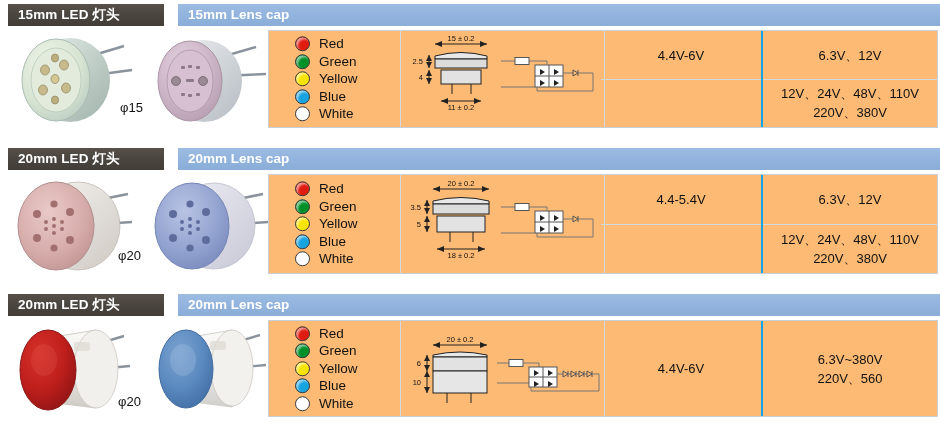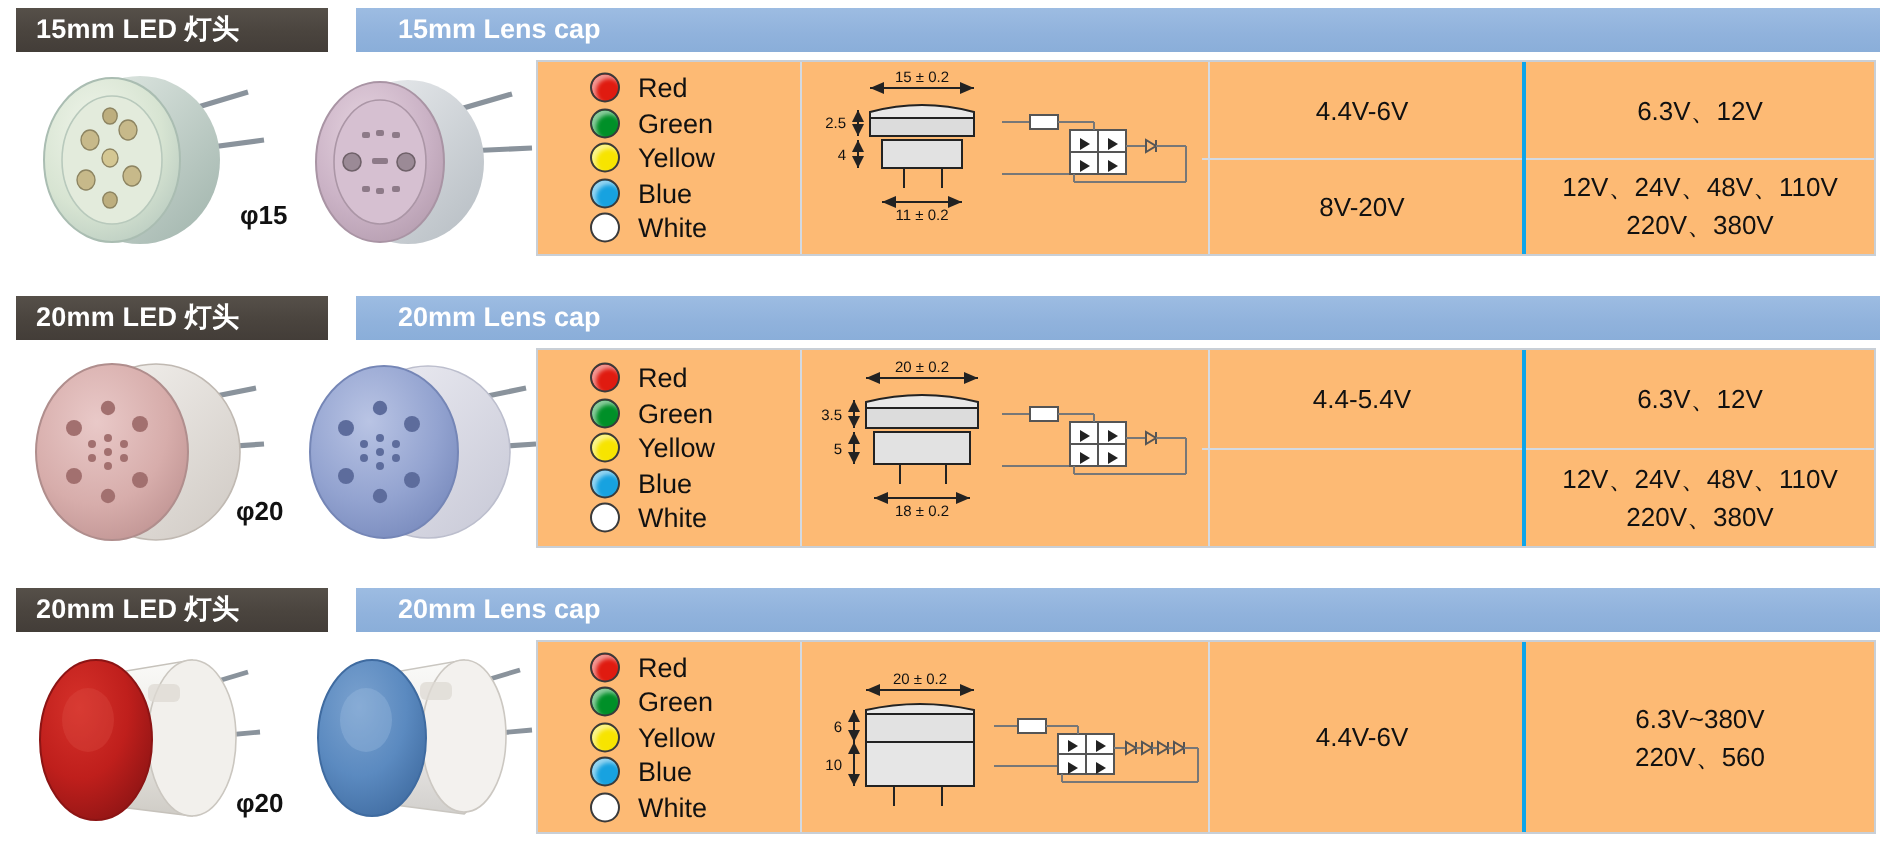--- a/index.html
+++ b/index.html
@@ -33,30 +33,30 @@
     letter-spacing:.1px;
     white-space:nowrap;
   }
   .hdr-blue{
     left:178px;width:762px;
     background:#93b4dd;
     background:linear-gradient(180deg,#9dbce2 0%,#90b2dc 60%,#8aaed9 100%);
     color:#ffffff;
     font-size:13.5px;font-weight:bold;
     line-height:22px;
-    padding-left:21px;
+    padding-left:10px;
     box-sizing:border-box;
     white-space:nowrap;
   }
 
   
   .products{position:absolute;left:8px;top:28px;width:258px;bottom:2px;}
   .phi{
     position:absolute;
-    font-size:13px;font-weight:bold;
+    font-size:13px;font-weight:normal;
     color:#111;
     white-space:nowrap;
   }
 
   
   .tbl{
     position:absolute;
     left:268px;top:30px;right:2px;
     border:1px solid #c9cfd6;
     background:#fdba74;
@@ -248,23 +248,20 @@
             <text x="56" y="79" font-family="Liberation Sans,sans-serif" font-size="7.5" fill="#111" text-anchor="middle">11 ± 0.2</text>
             <text x="18" y="33" font-family="Liberation Sans,sans-serif" font-size="7.5" fill="#111" text-anchor="end">2.5</text>
             <text x="18" y="49" font-family="Liberation Sans,sans-serif" font-size="7.5" fill="#111" text-anchor="end">4</text>
           </svg>
         </div>
       </div>
 
       <div class="col c-v1">
         <div class="vsplit vtop">
           <span class="vtxt">4.4V-6V</span>
-        </div>
-        <div class="vsplit vbot">
-          <span class="vtxt">8V-20V</span>
         </div>
       </div>
 
       <div class="col c-v2">
         <div class="vsplit vtop">
           <span class="vtxt">6.3V、12V</span>
         </div>
         <div class="vsplit vbot">
           <span class="vtxt">
             <span>12V、24V、48V、110V</span><br>

